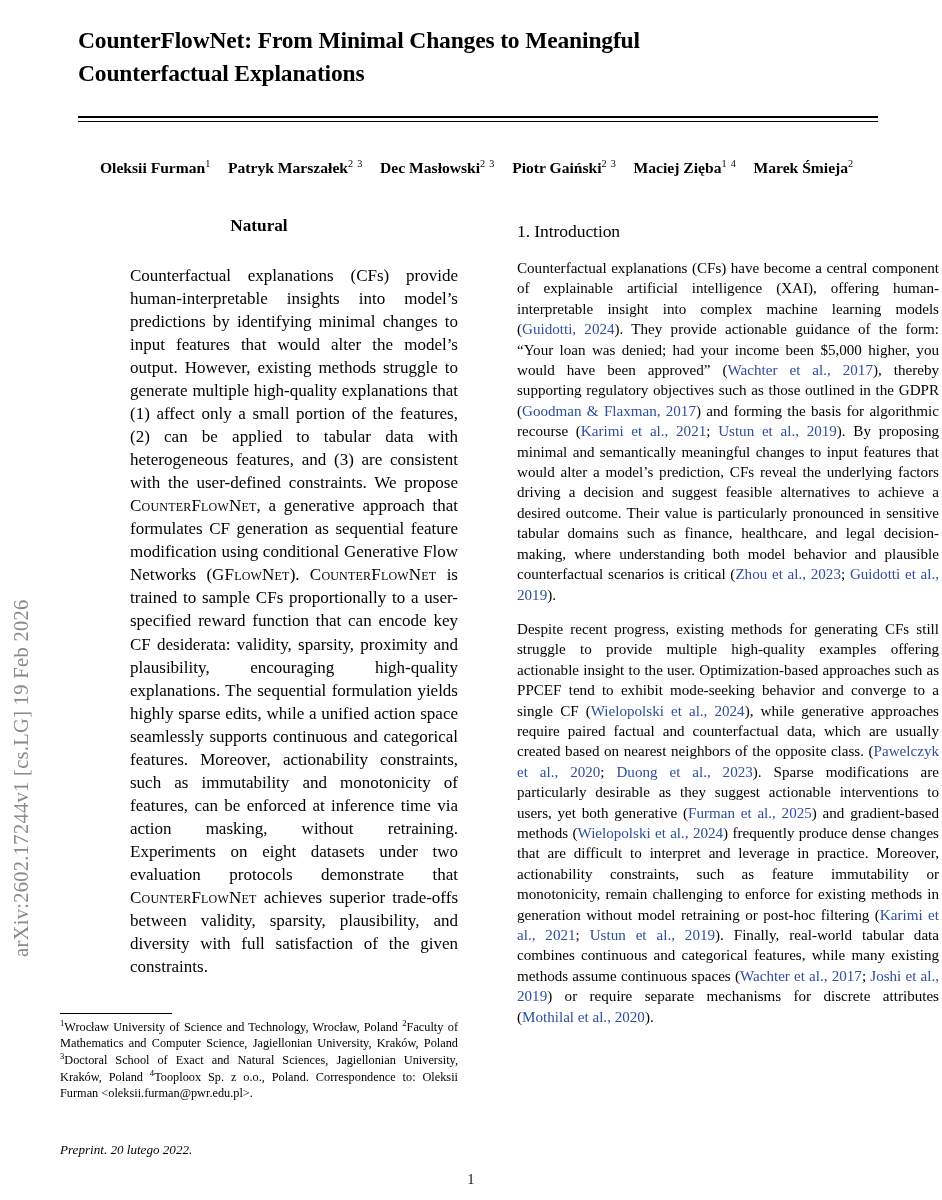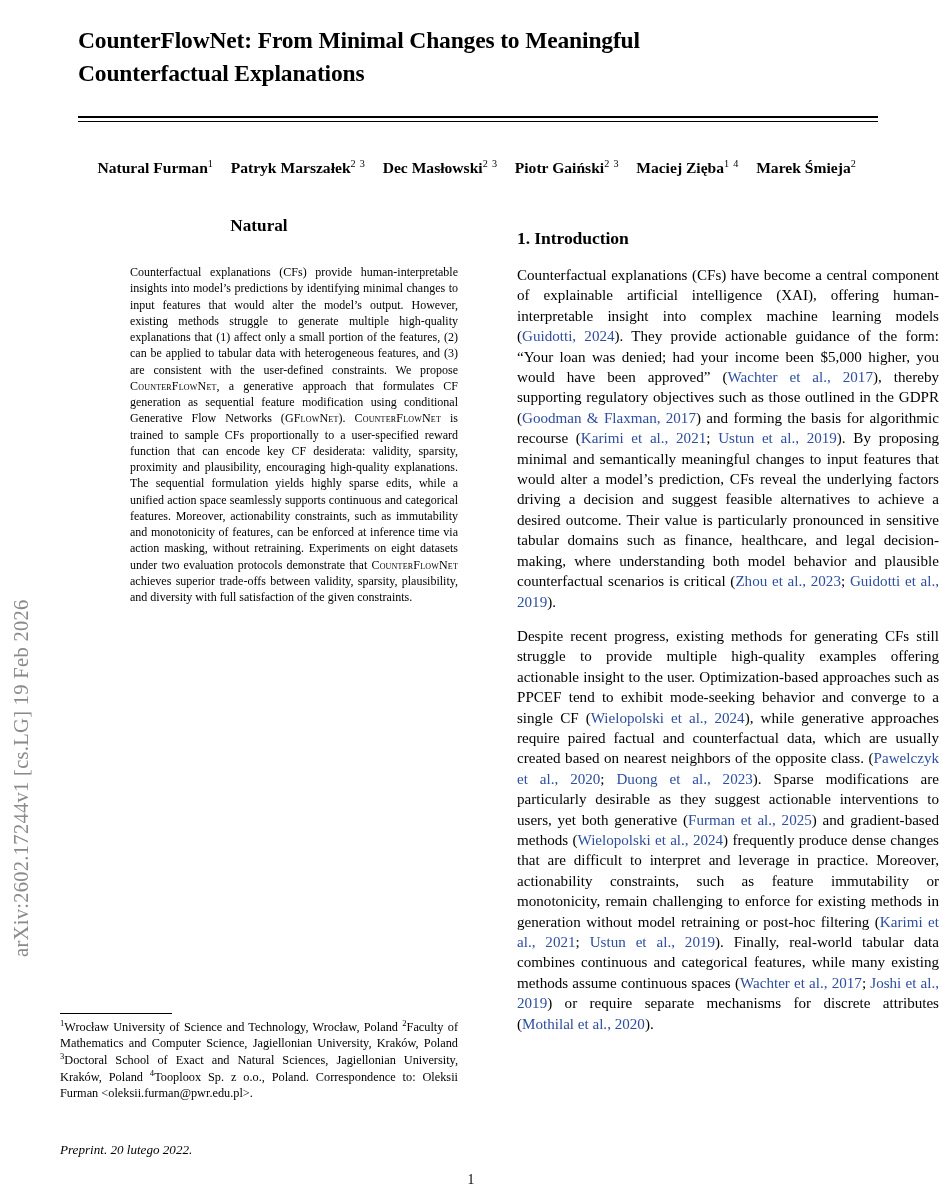--- a/index.html
+++ b/index.html
@@ -97,31 +97,31 @@
 
   .abstract-head {
     text-align: center;
     font-size: 17.2px;
     font-weight: bold;
     margin: 0 0 28px 0;
   }
   .abstract-body {
     margin: 0 0 0 70px;
     width: 328px;
-    font-size: 12px;
+    font-size: 17px;
     line-height: 1.355;
     text-align: justify;
     text-justify: inter-word;
     hyphens: manual;
   }
 
   .sec-head {
     font-size: 17.6px;
-    font-weight: bold;
-    margin: 12px 0 16px 0;
+    font-weight: normal;
+    margin: 5px 0 16px 0;
     letter-spacing: -0.1px;
   }
   .para {
     font-size: 15.1px;
     line-height: 1.352;
     text-align: justify;
     text-justify: inter-word;
     margin: 0 0 14px 0;
     hyphens: manual;
   }
@@ -183,21 +183,21 @@
   <div class="title-wrap">
     <div class="paper-title">
       <span>CounterFlowNet: From Minimal Changes to Meaningful</span><br>
       <span>Counterfactual Explanations</span>
     </div>
   </div>
   <div class="rule top"></div>
   <div class="rule bot"></div>
 
   <div class="authors">
-    <span><span>Natural Furman</span><span class="aff">1</span></span><span class="sp"></span>
+    <span><span>Oleksii Furman</span><span class="aff">1</span></span><span class="sp"></span>
     <span><span>Patryk Marszałek</span><span class="aff">2 3</span></span><span class="sp"></span>
     <span><span>Dec Masłowski</span><span class="aff">2 3</span></span><span class="sp"></span>
     <span><span>Piotr Gaiński</span><span class="aff">2 3</span></span><span class="sp"></span>
     <span><span>Maciej Zięba</span><span class="aff">1 4</span></span><span class="sp"></span>
     <span><span>Marek Śmieja</span><span class="aff">2</span></span>
   </div>
 
   <div class="col-left">
     <div class="abstract-head">Natural</div>
     <div class="abstract-body"><span>Counterfactual explanations (CFs) provide human-interpretable insights into model’s predictions by identifying minimal changes to input features that would alter the model’s output. However, existing methods struggle to generate multiple high-quality explanations that (1) affect only a small portion of the features, (2) can be applied to tabular data with heterogeneous features, and (3) are consistent with the user-defined constraints. We propose </span><span class="sc">CounterFlowNet</span><span>, a generative approach that formulates CF generation as sequential feature modification using conditional Generative Flow Networks (</span><span class="sc">GFlowNet</span><span>). </span><span class="sc">CounterFlowNet</span><span> is trained to sample CFs proportionally to a user-specified reward function that can encode key CF desiderata: validity, sparsity, proximity and plausibility, encouraging high-quality explanations. The sequential formulation yields highly sparse edits, while a unified action space seamlessly supports continuous and categorical features. Moreover, actionability constraints, such as immutability and monotonicity of features, can be enforced at inference time via action masking, without retraining. Experiments on eight datasets under two evaluation protocols demonstrate that </span><span class="sc">CounterFlowNet</span><span> achieves superior trade-offs between validity, sparsity, plausibility, and diversity with full satisfaction of the given constraints.</span></div>

